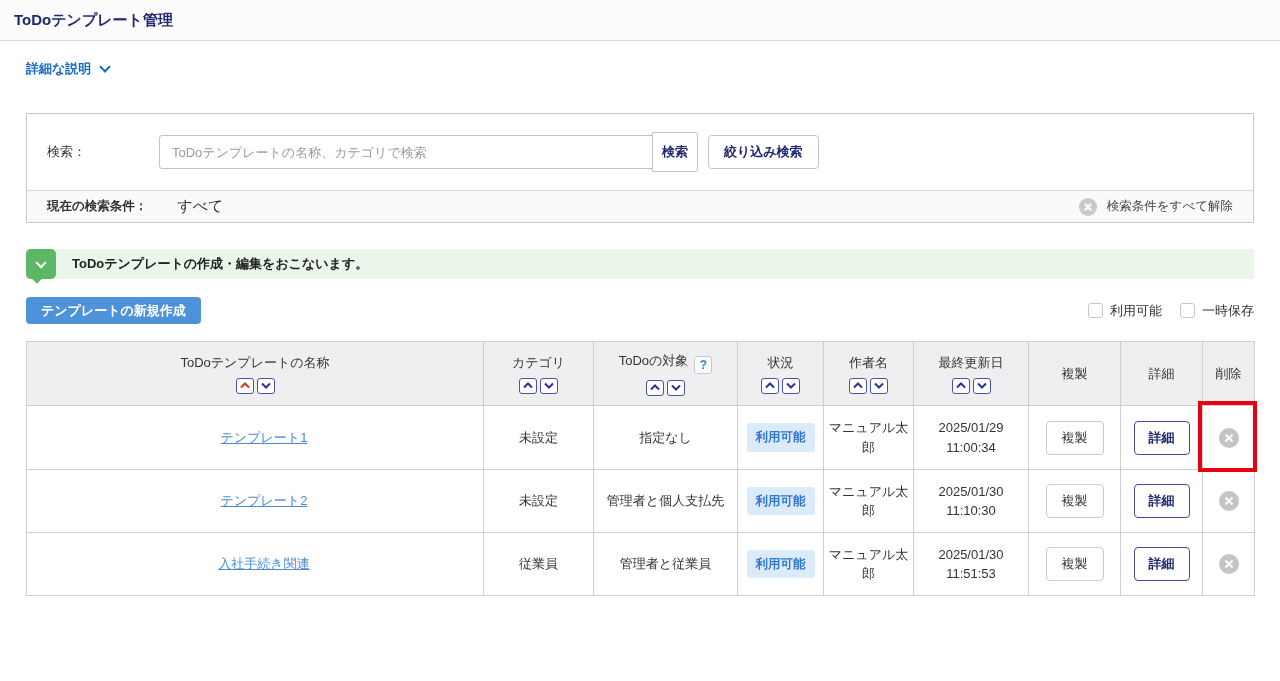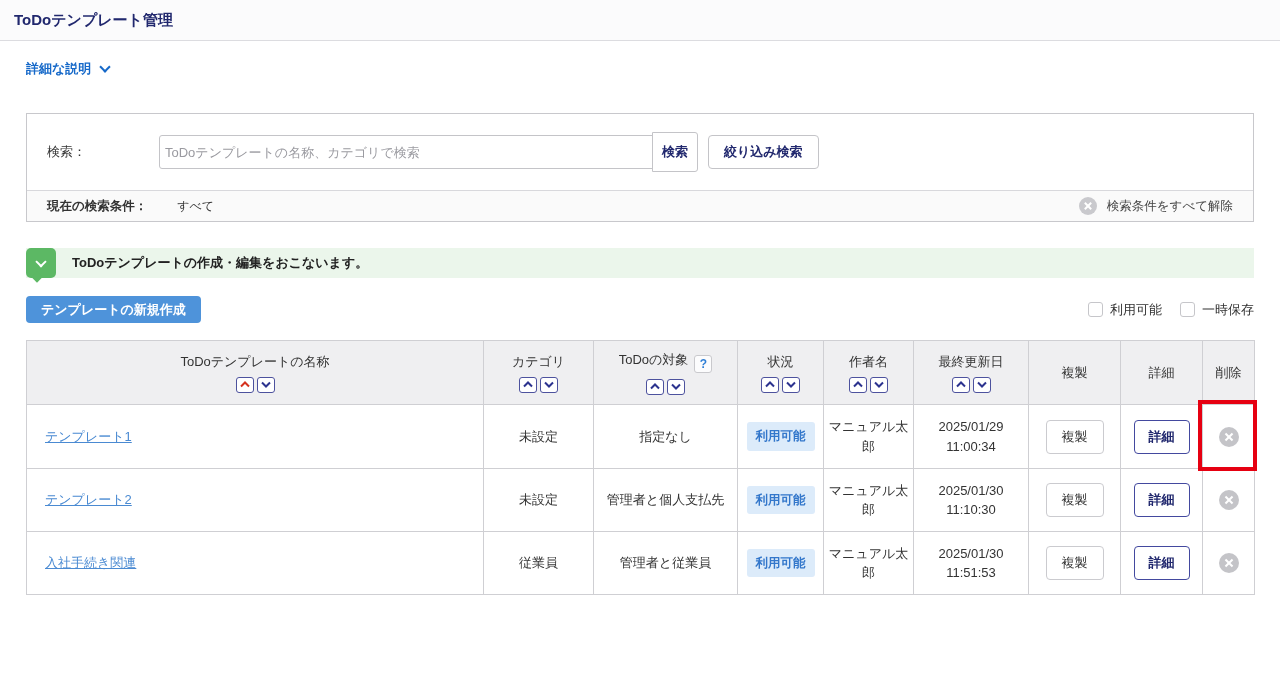--- a/index.html
+++ b/index.html
@@ -14,27 +14,27 @@
 
   .page-title { margin-top:35px; font-size:20px; font-weight:bold; color:#21286e; }
   .page-desc { margin-top:21px; font-size:13px; color:#565656; }
   .detail-link { margin-top:19px; display:inline-flex; align-items:center; gap:10px; font-size:13px; font-weight:bold; color:#1669c9; cursor:pointer; }
   .chev-down { width:8px; height:8px; border-right:2px solid #1669c9; border-bottom:2px solid #1669c9; transform:rotate(45deg); margin-top:-4px; }
 
   
   .search-panel { margin-top:35px; border:1px solid #c8c8cc; }
   .search-row { display:flex; align-items:center; padding:18px 20px; background:#fff; }
   .search-label { width:112px; font-size:13px; color:#333; }
-  .search-input { width:494px; height:34px; border:1px solid #c4c4c8; border-radius:3px 0 0 3px; padding:0 5px; font-size:13px; color:#333; font-family:inherit; }
+  .search-input { width:494px; height:34px; border:1px solid #c4c4c8; border-radius:3px 0 0 3px; padding:0 12px; font-size:13px; color:#333; font-family:inherit; }
   .search-input::placeholder { color:#9a9aa0; }
   .search-btn { height:40px; width:46px; margin-left:-1px; background:#fff; border:1px solid #c4c4c8; border-radius:0 3px 3px 0; font-size:13px; font-weight:bold; color:#21286e; cursor:pointer; font-family:inherit; }
   .filter-btn { height:34px; margin-left:10px; padding:0 15px; background:#fff; border:1px solid #c4c4c8; border-radius:4px; font-size:13px; font-weight:bold; color:#21286e; cursor:pointer; font-family:inherit; }
   .cond-row { display:flex; align-items:center; border-top:1px solid #d8d8dc; background:#fafafa; padding:6px 20px; }
   .cond-label { font-size:12.5px; font-weight:bold; color:#333; margin-right:30px; }
-  .cond-value { font-size:12px; color:#333; }
+  .cond-value { font-size:15px; color:#333; }
   .clear-ctl { margin-left:auto; display:flex; align-items:center; gap:10px; cursor:pointer; }
   .clear-text { font-size:12.5px; color:#444; }
   .circle-x { position:relative; width:18px; height:18px; border-radius:50%; background:#c9c9cd; flex:0 0 auto; }
   .circle-x::before,.circle-x::after { content:""; position:absolute; left:50%; top:50%; width:9px; height:2px; background:#fff; }
   .circle-x::before { transform:translate(-50%,-50%) rotate(45deg); }
   .circle-x::after  { transform:translate(-50%,-50%) rotate(-45deg); }
 
   
   .notice { position:relative; margin-top:26px; height:30px; background:#ebf6eb; display:flex; align-items:center; padding-left:46px; }
   .notice-icon { position:absolute; left:0; top:0; width:30px; height:30px; background:#5cb864; border-radius:5px; }
@@ -52,21 +52,21 @@
   
   .table-wrap { position:relative; margin-top:17px; }
   table { width:1228px; border-collapse:collapse; table-layout:fixed; }
   th,td { border:1px solid #cfcfd3; }
   thead th { background:#efeff1; height:64px; vertical-align:middle; text-align:center; font-weight:normal; }
   .th-label { font-size:13px; color:#333; }
   .sorts { margin-top:6px; display:flex; justify-content:center; gap:3px; }
   .sort-btn { width:18px; height:16px; border:1px solid #4d529e; border-radius:3px; background:#fff; display:flex; align-items:center; justify-content:center; padding:0; cursor:pointer; }
   .help-box { display:inline-flex; align-items:center; justify-content:center; width:18px; height:18px; border:1px solid #c9c9cd; border-radius:3px; background:#fcfcfd; color:#2f7fd6; font-size:12px; font-weight:bold; margin-left:6px; vertical-align:-4px; cursor:pointer; }
   tbody td { background:#fff; height:63px; text-align:center; vertical-align:middle; font-size:13px; color:#333; line-height:1.5; }
-  tbody td.name-cell { text-align:left; padding-left:18px; }
+  tbody td.name-cell { text-align:center; padding-left:18px; }
   .row-link { color:#4a8ad2; text-decoration:underline; cursor:pointer; font-size:13px; }
   .badge { display:inline-block; background:#dcebfa; color:#3377cb; font-weight:bold; font-size:12.5px; padding:5px 9px; border-radius:3px; }
   .dt { display:block; }
   .copy-btn { border:1px solid #cbcbcf; border-radius:4px; background:#fff; padding:7px 15px; font-size:13px; color:#333; cursor:pointer; font-family:inherit; }
   .detail-btn { border:1.5px solid #43499f; border-radius:4px; background:#fff; padding:7px 14px; font-size:13px; font-weight:bold; color:#21286e; cursor:pointer; font-family:inherit; }
   .del-btn { position:relative; width:20px; height:20px; border:none; border-radius:50%; background:#c4c4c8; margin:0 auto; display:block; cursor:pointer; }
   .del-btn::before,.del-btn::after { content:""; position:absolute; left:50%; top:50%; width:10px; height:2px; background:#fff; }
   .del-btn::before { transform:translate(-50%,-50%) rotate(45deg); }
   .del-btn::after  { transform:translate(-50%,-50%) rotate(-45deg); }
 

